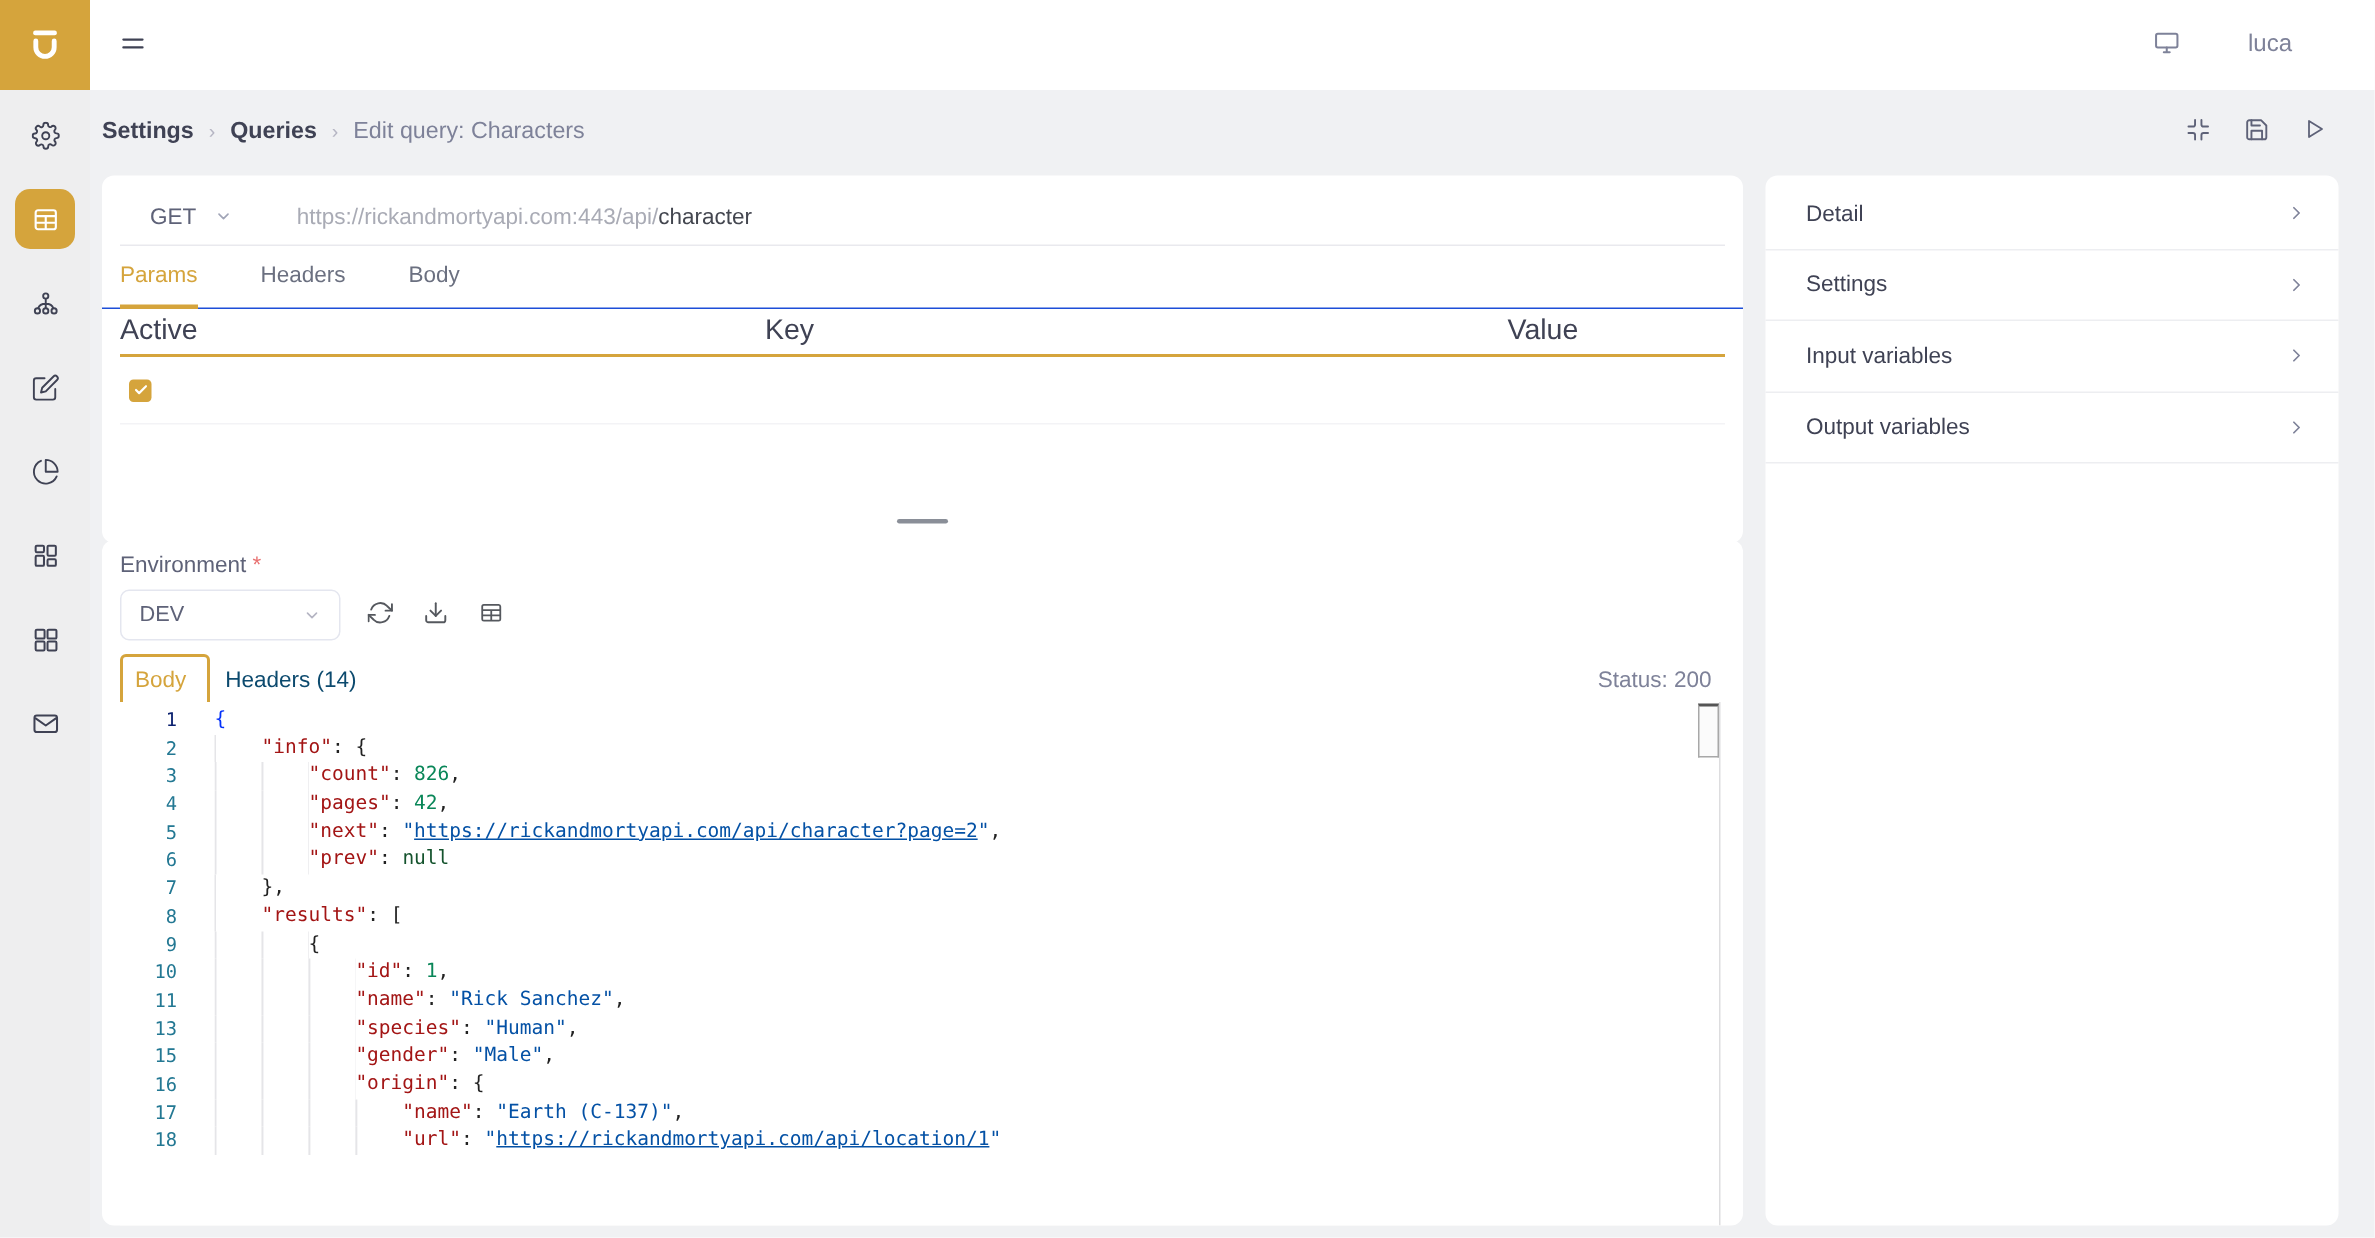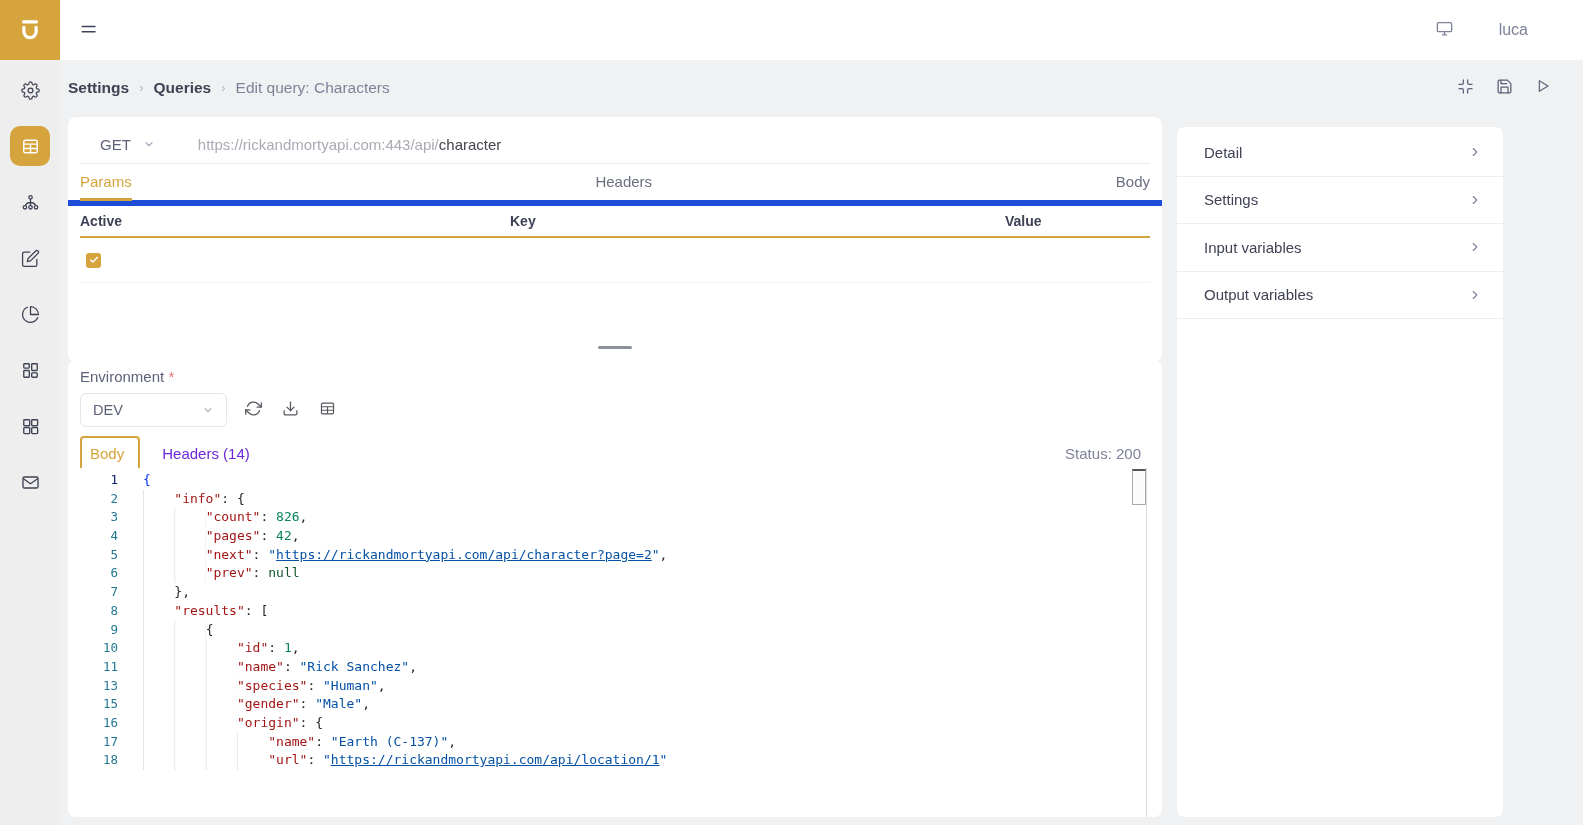--- a/index.html
+++ b/index.html
@@ -46,26 +46,26 @@
   .card{background:#fff; border-radius:8px;}
 
   
   .request-card{position:absolute; left:0; right:0; top:0; height:245px; overflow:hidden;}
   .req-row{height:39px; margin:8px 12px 0 12px; display:flex; align-items:center; border-bottom:1px solid #E9E9EE;}
   .method{display:flex; align-items:center; gap:12px; color:#5E6278; font-size:15px; padding:0 20px; cursor:pointer;}
   .method .chev{color:#A1A5B7;}
   .url-box{flex:1; font-size:15px; padding-left:23px; cursor:text; white-space:nowrap;}
   .url-prefix{color:#A9ABB5;}
   .url-suffix{color:#43464F;}
-  .req-tabs{display:flex; gap:42px; padding:0 12px; height:42px; align-items:center; border-bottom:6px solid #1d4ed8; position:relative;justify-content:space-between;}
+  .req-tabs{display:flex; gap:42px; padding:0 12px; height:42px; align-items:center; border-bottom:1px solid #1d4ed8; position:relative;}
   .req-tab{font-size:15px; color:#6B7080; cursor:pointer; height:100%; display:flex; align-items:center; border-bottom:3px solid transparent; margin-bottom:-1px;}
   .req-tab.active{color:var(--gold); border-bottom-color:var(--gold);}
   .param-table{margin:0 12px;}
   .param-head{display:grid; grid-template-columns:430px 495px 1fr; height:32px; align-items:center;
-              border-bottom:2px solid var(--gold); font-size:14px; font-weight:bold; color:#3F4254;}
+              border-bottom:2px solid var(--gold); font-size:19px; font-weight:normal; color:#3F4254;}
   .param-row{display:grid; grid-template-columns:430px 495px 1fr; height:45px; align-items:center; border-bottom:1px solid #F3F3F6;}
   .checkbox{width:15px; height:15px; margin-left:6px; background:var(--gold); border-radius:3px;
             display:flex; align-items:center; justify-content:center; cursor:pointer;}
   .checkbox svg{width:10px; height:10px;}
 
   .handle{position:absolute; left:50%; top:229px; width:34px; height:3px; background:#8A8F98; border-radius:2px; transform:translateX(-50%); cursor:row-resize; z-index:3;}
 
   
   .response-card{position:absolute; left:0; right:0; top:243px; bottom:0; overflow:hidden;}
   .env-block{padding:8px 12px 0 12px;}
@@ -74,38 +74,38 @@
   .env-row{display:flex; align-items:center; margin-top:8px;}
   .env-select{width:147px; height:34px; border:1px solid var(--border); border-radius:6px; display:flex; align-items:center;
               justify-content:space-between; padding:0 12px; color:#5E6278; font-size:14.5px; cursor:pointer; background:#fff;}
   .env-select .chev{color:#B5B5C3;}
   .env-tools{display:flex; align-items:center; gap:20px; margin-left:18px;}
   .tool-btn{background:none;border:none;color:#55585E;cursor:pointer;}
 
   .resp-tabs{display:flex; align-items:center; margin:8px 21px 0 12px; height:37px;}
   .resp-tab-active{border:2px solid var(--gold); border-radius:4px; color:var(--gold); font-size:15px;
                    padding:7px 14px 8px 8px; cursor:pointer; background:#fff;}
-  .resp-tab{color:#6d28d9; font-size:15px; margin-left:22px; cursor:pointer; background:none; border:none;}
+  .resp-tab{color:#0c4a6e; font-size:15px; margin-left:10px; cursor:pointer; background:none; border:none;}
   .resp-status{margin-left:auto; color:#7E8299; font-size:15px;}
 
   .editor{position:absolute; left:12px; right:15px; top:108px; bottom:0; padding-top:3px; overflow:hidden; border-right:1px solid #DDDDDF; background:#fff;}
   .code-line{display:flex; height:18.7px; line-height:18.7px;
              font-family:"DejaVu Sans Mono", monospace; font-size:13px; white-space:pre;}
   .ln{flex:none; width:38px; text-align:right; margin-right:25px; color:#237893; font-size:12.5px;}
   .ln-active{color:#0B216F;}
   .tk-ws{display:inline-block; height:100%;
          background-image:linear-gradient(90deg,#E5E5E8 1px,transparent 1px); background-size:4ch 100%;}
   .tk-key{color:#A31515;} .tk-str{color:#0451A5;} .tk-num{color:#098658;}
   .tk-kw{color:#14532d;} .tk-pu{color:#222222;} .tk-br{color:#0431FA;}
   .tk-lk{color:#0451A5; text-decoration:underline; cursor:pointer;}
   .scroll-thumb{position:absolute; right:0; top:1px; width:14px; height:36px; background:#FBFBFB;
                 border:1px solid #A8A8A8; border-top:2px solid #555; cursor:grab;}
 
   
-  .right-card{position:absolute; left:1117px; top:12px; width:326px; bottom:8px; background:#fff; border-radius:8px;}
+  .right-card{position:absolute; left:1117px; top:2px; width:382px; bottom:8px; background:#fff; border-radius:8px;}
   .acc-item{height:47.5px; display:flex; align-items:center; padding:0 21px 0 27px; cursor:pointer;
             border-bottom:1px solid #EDEEF1; margin:0 0; }
   .acc-item:first-child{margin-top:2px;}
   .acc-label{font-size:15px; color:#3F4254;}
   .acc-chev{margin-left:auto; color:#7E8299;}
 </style>
 </head>
 <body>
 
 <aside class="sidebar">

